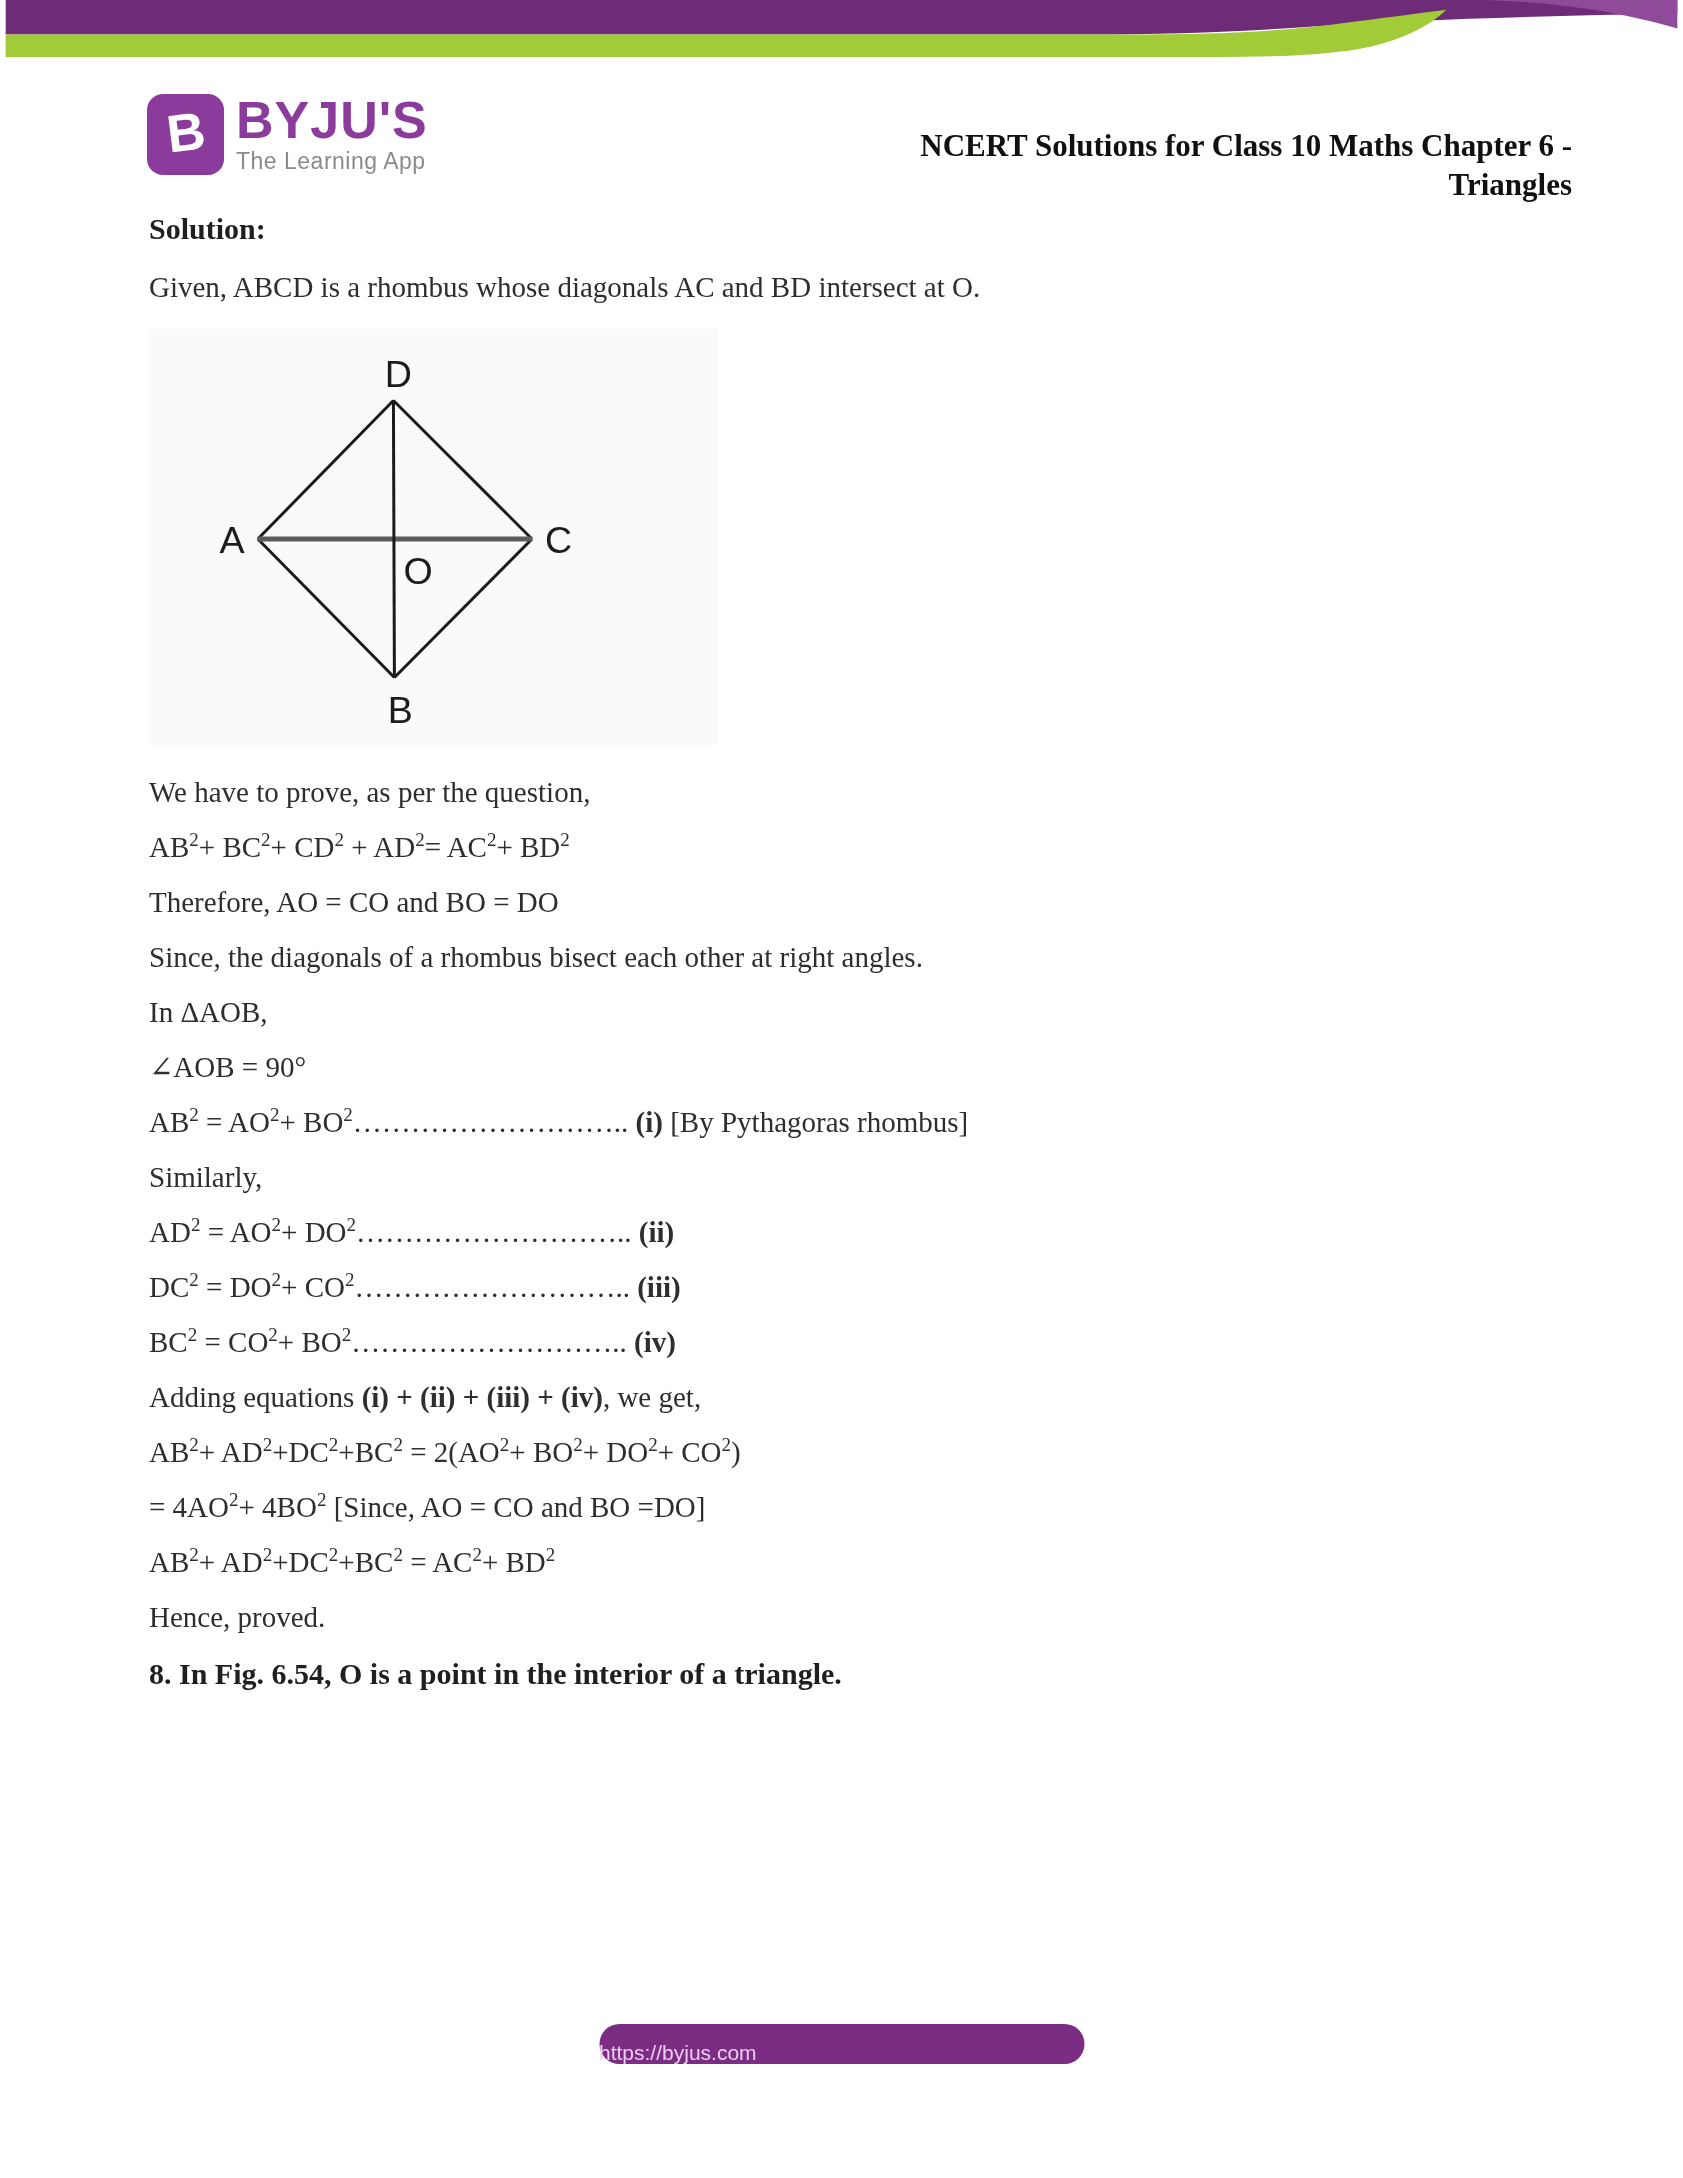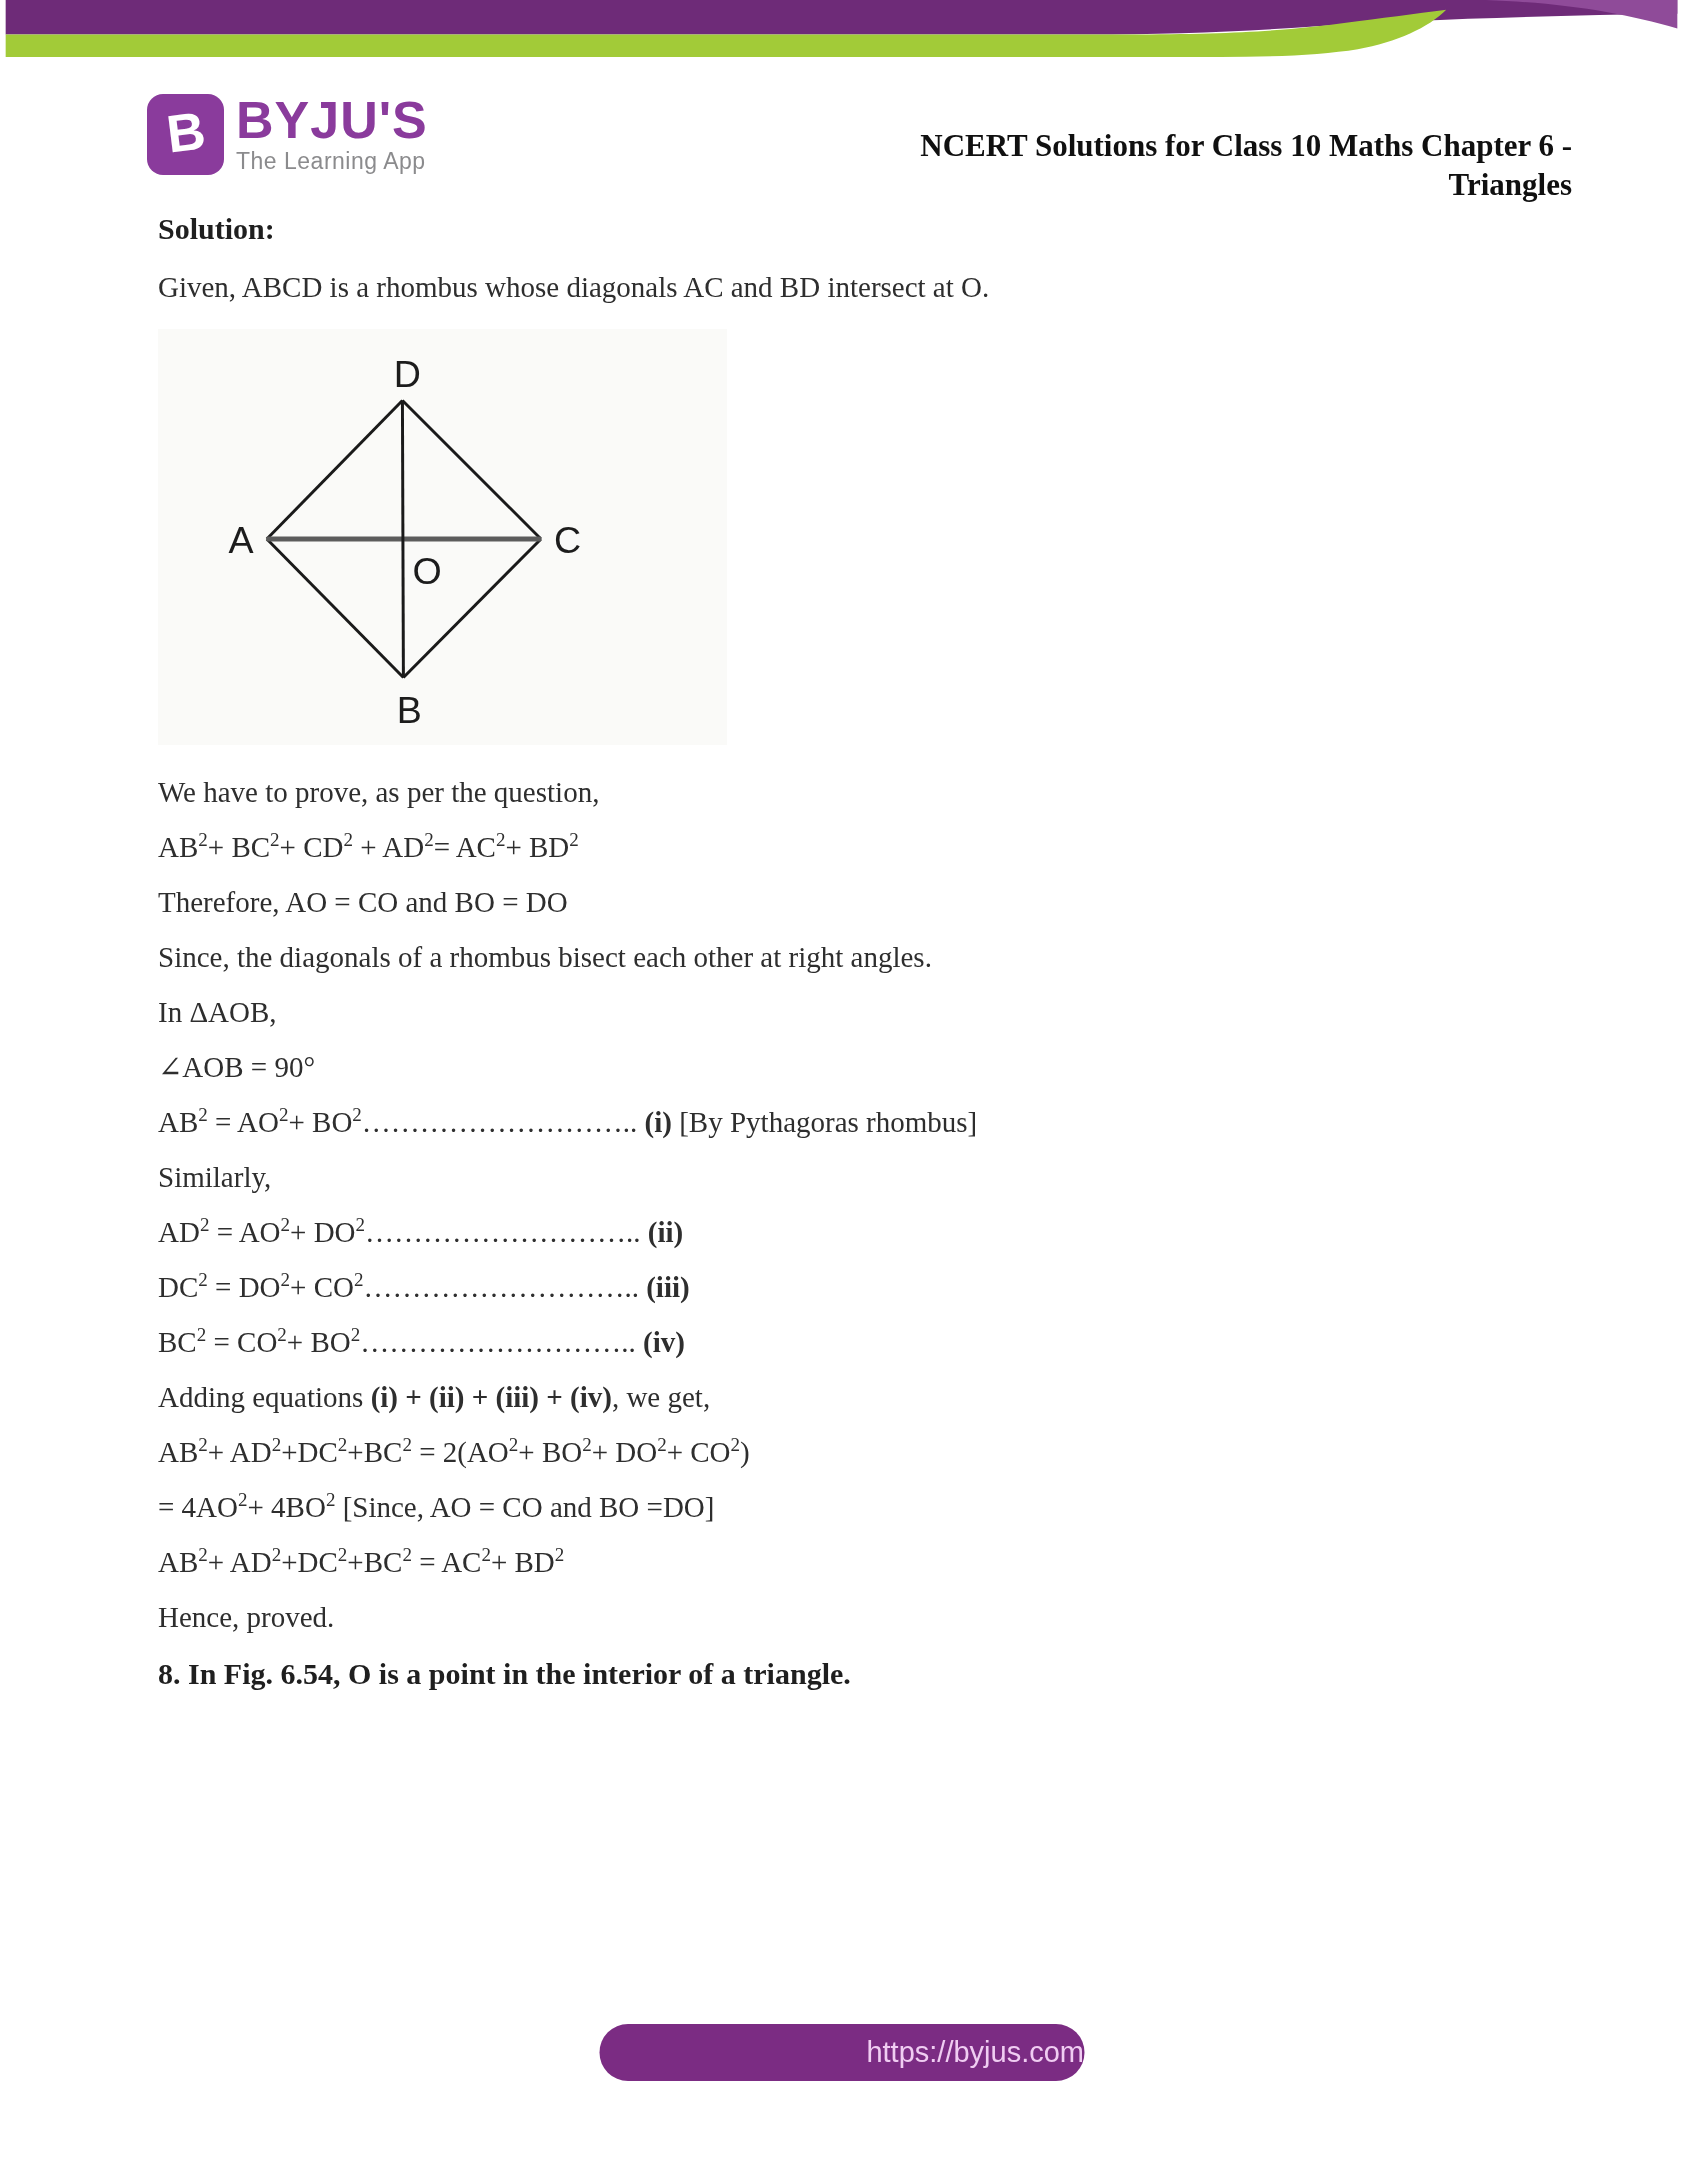--- a/index.html
+++ b/index.html
@@ -24,38 +24,38 @@
   .logo-tagline{
     font-family:"Liberation Sans","DejaVu Sans",sans-serif;
     font-size:23px;line-height:25px;color:#8b8b8d;margin-top:3px;letter-spacing:0.5px;
   }
   
   .doc-title{
     position:absolute;top:99px;right:111px;text-align:right;
     font-weight:bold;font-size:31px;line-height:39px;color:#101010;margin-top:27px;
   }
   
-  .content{position:absolute;left:158px;top:213px;width:1416px;color:#2e2e2e;}
+  .content{position:absolute;left:149px;top:213px;width:1416px;color:#2e2e2e;}
   .solution-label{font-weight:bold;font-size:30px;line-height:32px;color:#1f1f1f;margin:0 0 26px 0;}
   .given-line{font-size:29px;line-height:32px;margin:0 0 26px 0;}
   .figure-box{width:569px;height:416px;background:#fafaf8;margin:0 0 30px 0;}
   .figure-box svg{display:block;}
   .figure-box text{
     font-family:"Liberation Sans","DejaVu Sans",sans-serif;font-size:38px;fill:#1c1c1c;
   }
   .sol-line{font-size:29px;line-height:34px;margin:0 0 21px 0;}
   .sol-line .bold{font-weight:bold;}
   .sol-line sup{font-size:19px;line-height:0;}
   .question8{font-weight:bold;font-size:30px;line-height:34px;color:#1f1f1f;margin:23px 0 0 0;}
   
   .footer-pill{
     position:absolute;top:2024px;left:50%;transform:translateX(-50%);
-    width:485px;height:57px;border-radius:29px;background:#7b2c83;
-    text-align:right;line-height:57px;
-    font-family:"Liberation Sans","DejaVu Sans",sans-serif;font-size:29px;color:#f0cdf2;
+    width:485px;height:40px;border-radius:29px;background:#7b2c83;
+    text-align:left;line-height:57px;
+    font-family:"Liberation Sans","DejaVu Sans",sans-serif;font-size:21px;color:#f0cdf2;
   }
 </style>
 </head>
 <body>
 
 <svg class="header-svg" width="1683" height="59" viewBox="0 0 1700 60">
   <path fill="#6e2b78" d="M0,0 H1700 V14 C1560,16 1430,20 1330,27 C1258,32 1180,35 1100,35 L0,35 Z"></path>
   <path fill="#8f4b99" d="M1505,0 H1700 V29 C1645,13 1585,3 1505,0 Z"></path>
   <path fill="#a2cb38" d="M0,35 H1140 C1250,35 1305,31 1365,23 C1395,19 1435,14 1465,10 C1447,28 1415,43 1375,50 C1338,56 1285,58 1235,58 H0 Z"></path>
 </svg>

